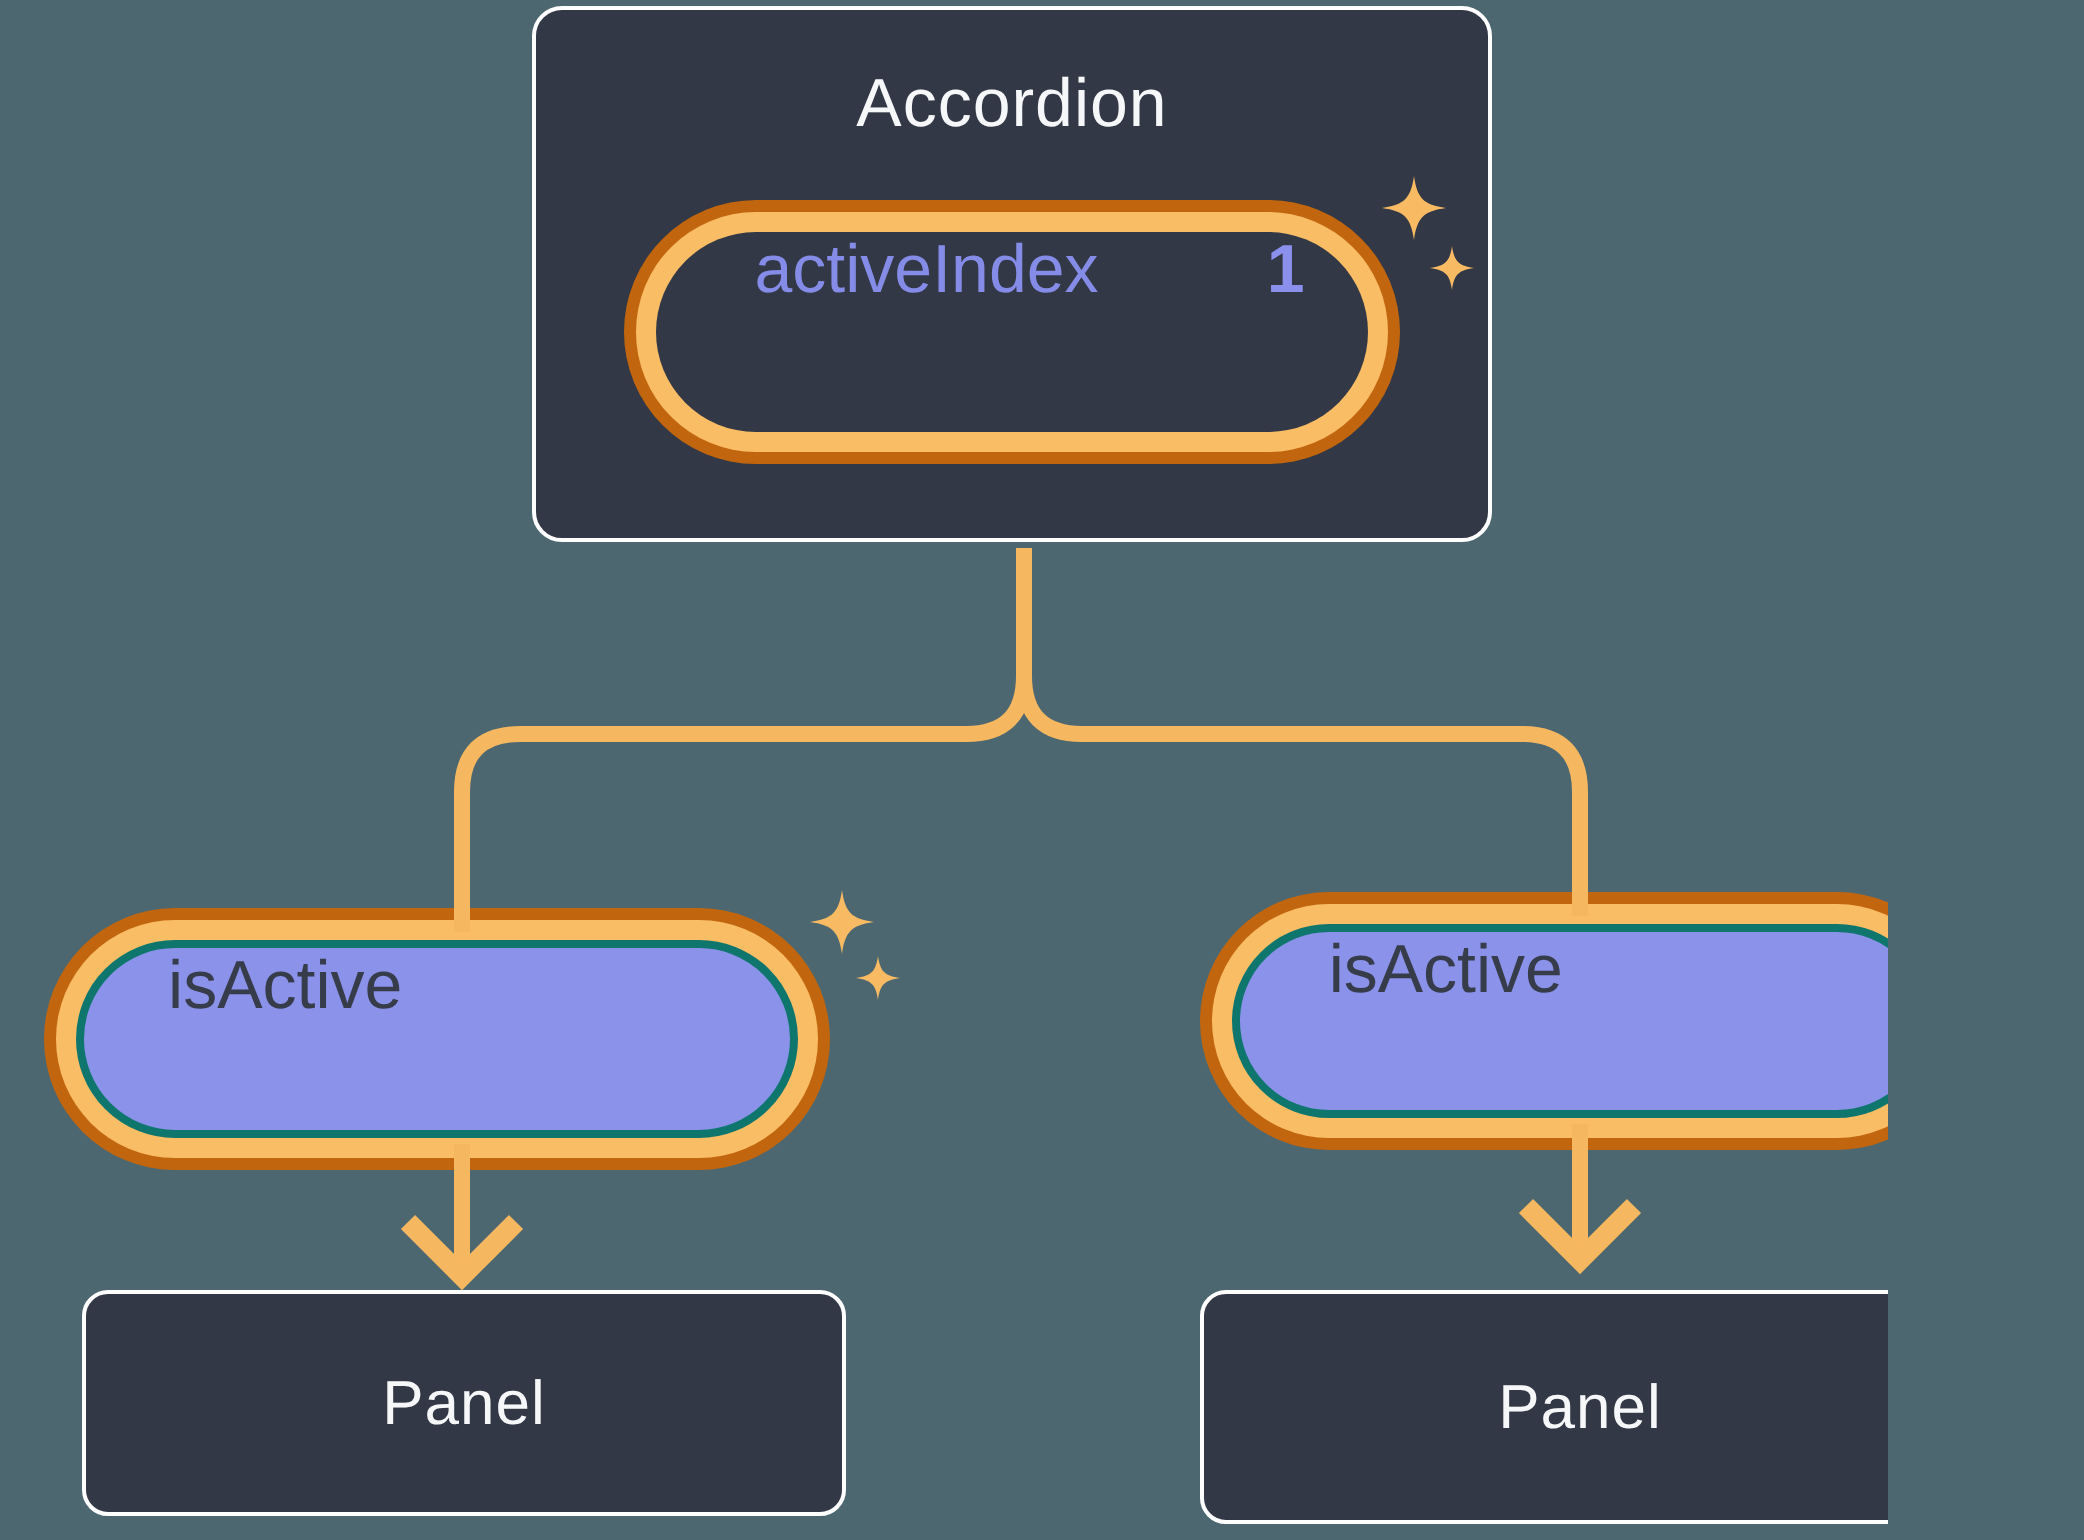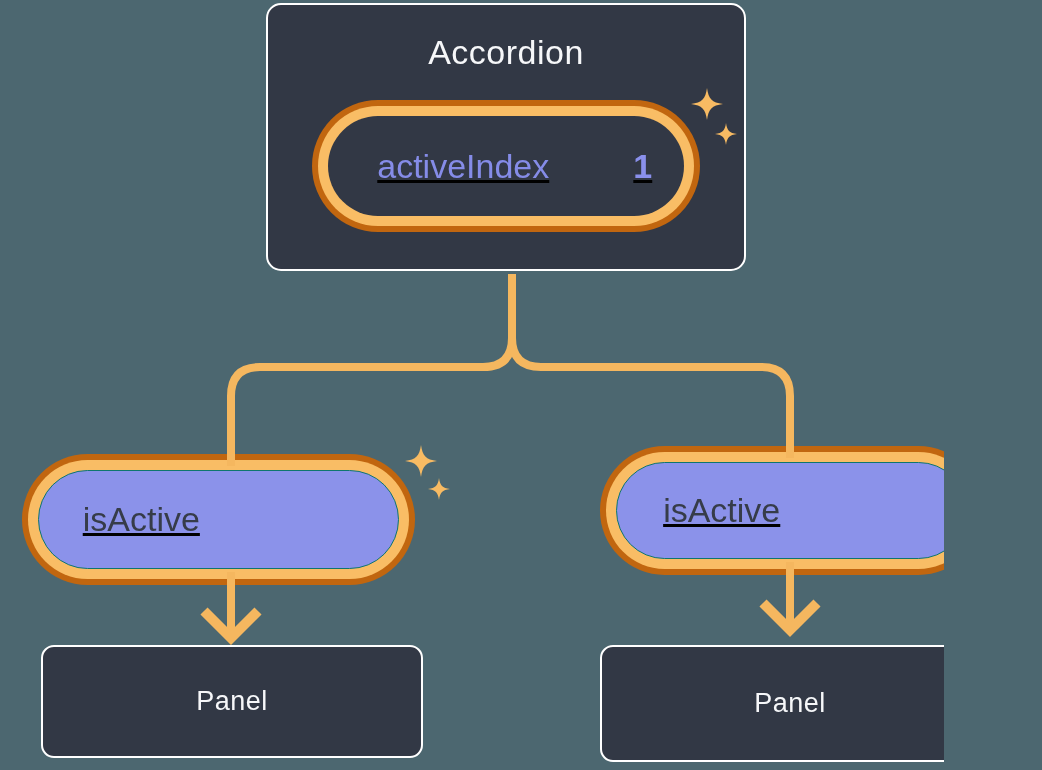--- a/index.html
+++ b/index.html
@@ -37,21 +37,21 @@
     background: #323845;
     border: 2px solid #FFFFFF;
     border-radius: 13px;
     display: flex;
     align-items: center;
     justify-content: center;
   }
   .panel-left  { left: 41px;  top: 645px; width: 382px; height: 113px; }
   .panel-right { left: 600px; top: 645px; width: 380px; height: 117px; }
   .panel-text {
-    font-size: 27px;
+    font-size: 31px;
     font-weight: 500;
     color: #F6F7F9;
     letter-spacing: 0.5px;
   }
 
   
   .pillwrap { position: absolute; }
   .pill-state { left: 312px; top: 100px; width: 388px; height: 132px; }
   .pill-left  { left: 22px;  top: 454px; width: 393px; height: 131px; }
   .pill-right { left: 600px; top: 446px; width: 383px; height: 129px; }
@@ -65,26 +65,25 @@
   .ring-mid {
     width: 100%; height: 100%;
     background: #F9BD65;
     border-radius: 999px;
     padding: 10px;
   }
   .core {
     width: 100%; height: 100%;
     border-radius: 999px;
     display: flex;
-    align-items: center;
+    align-items: flex-start;
     overflow: hidden;
-    text-decoration: underline;
   }
   .core-dark { background: #323845; }
-  .core-purple { background: #8B92EA; border: 1px solid #0f766e; }
+  .core-purple { background: #8B92EA; border: 4px solid #0f766e; }
 
   .cell {
     display: flex;
     align-items: center;
     justify-content: center;
     font-size: 34px;
   }
   .cell-label { flex: 0 0 auto; }
   .cell-value { flex: 1 1 auto; font-weight: 700; }
 

